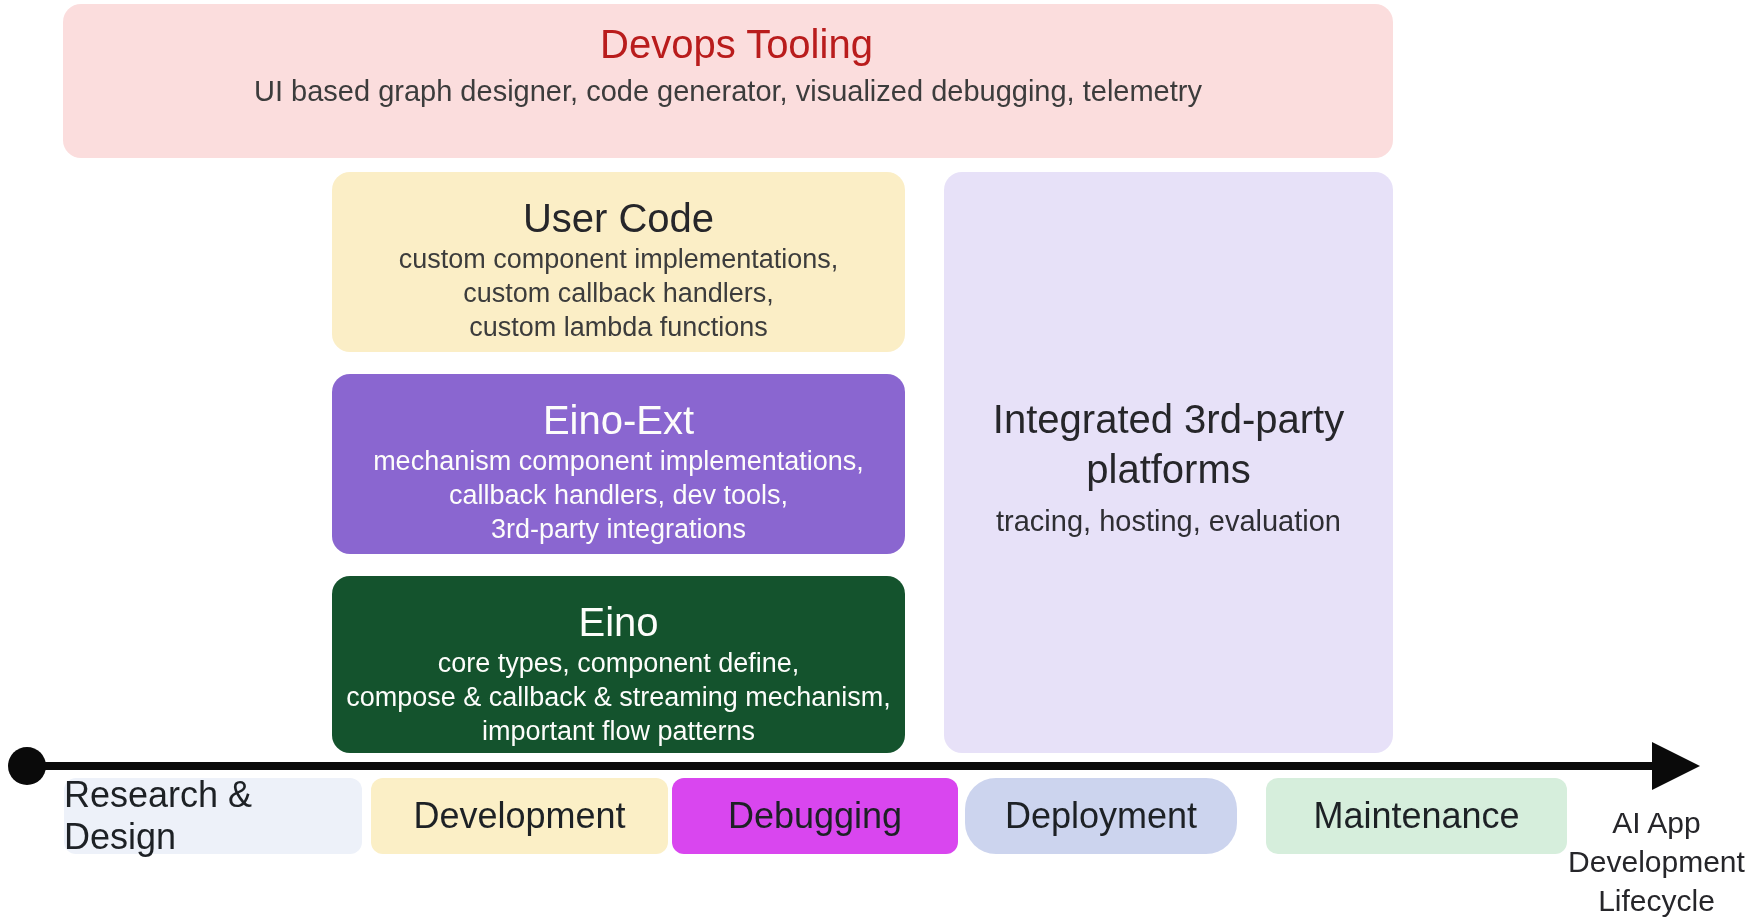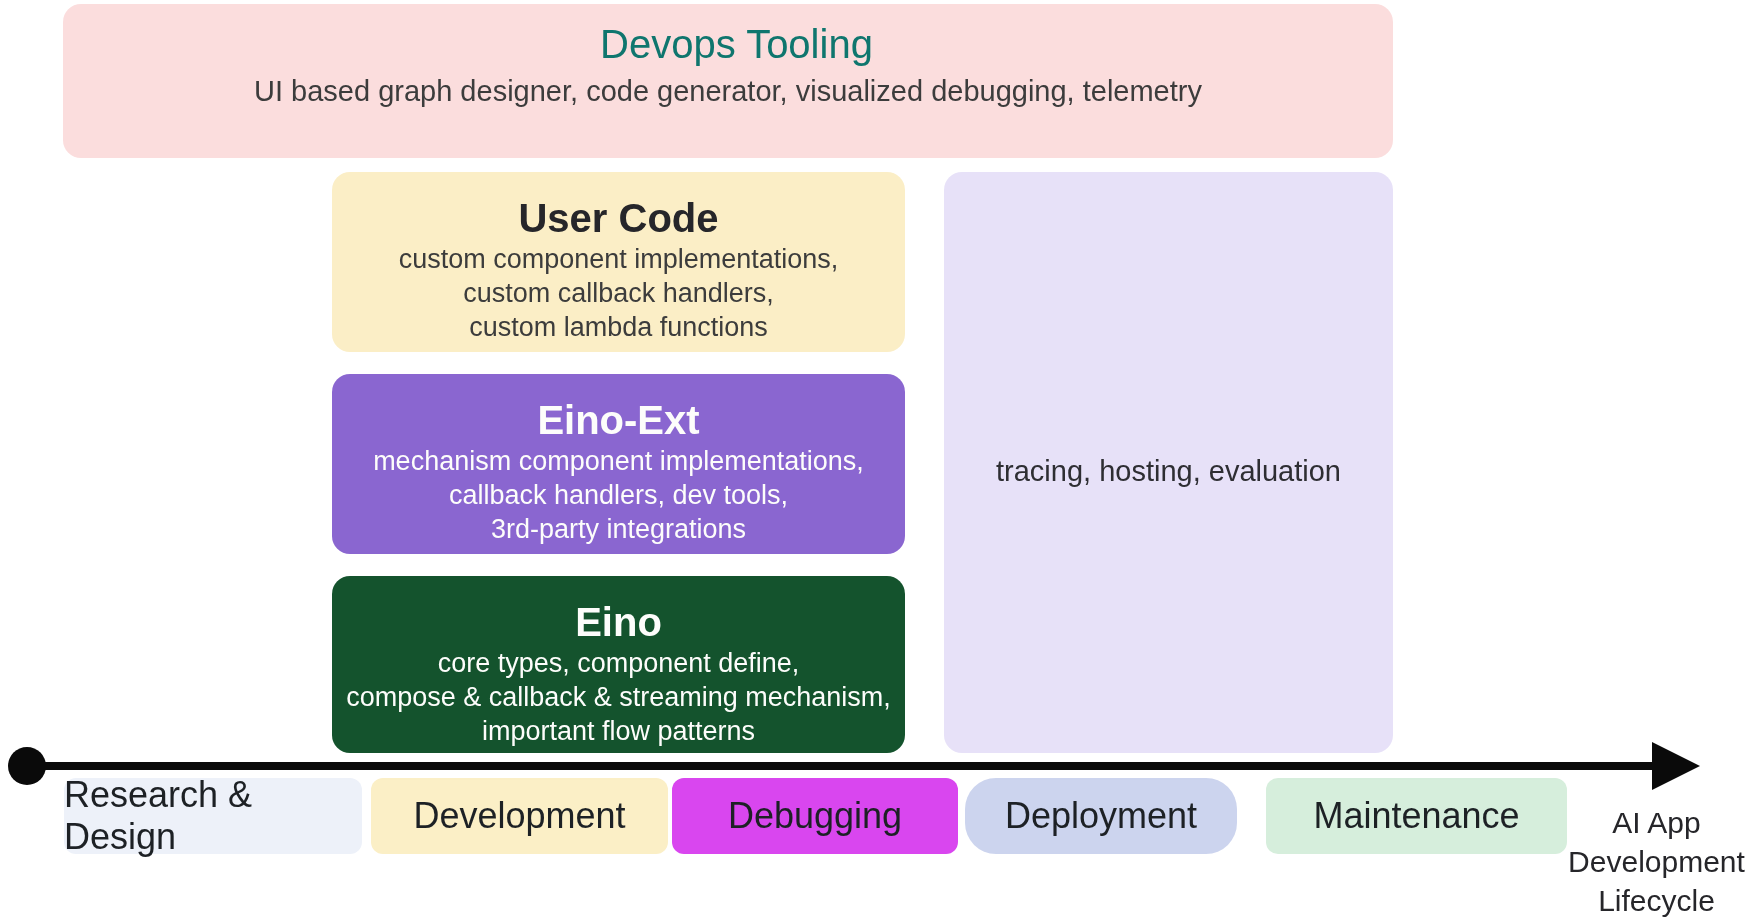--- a/index.html
+++ b/index.html
@@ -8,31 +8,31 @@
     width: 1760px;
     height: 920px;
     background: #ffffff;
     font-family: "Liberation Sans", sans-serif;
     overflow: hidden;
   }
   .box { position: absolute; box-sizing: border-box; border-radius: 18px; }
 
   
   .devops { left: 63px; top: 4px; width: 1330px; height: 154px; text-align: center; padding-top: 16px; }
-  .devops .t { font-size: 40px; line-height: 48px; font-weight: 400; color: #0f766e; margin: 0; padding-left: 17px; }
+  .devops .t { font-size: 40px; line-height: 48px; font-weight: 400; color: #b91c1c; margin: 0; padding-left: 17px; }
   .devops .s { font-size: 29px; line-height: 38px; color: #3c3c3c; margin: 4px 0 0 0; }
 
   
   .examples { left: 64px; top: 172px; width: 228px; height: 581px;
     display: flex; align-items: center; justify-content: center; text-align: center;
     color: #ffffff; font-size: 40px; line-height: 54px; padding: 0 10px; }
 
   
   .stack { left: 332px; width: 573px; text-align: center; padding: 22px 6px 0 6px; }
-  .stack .t { font-size: 40px; line-height: 48px; font-weight: 700; margin: 0; }
+  .stack .t { font-size: 40px; line-height: 48px; font-weight: 400; margin: 0; }
   .stack .l { font-size: 27px; line-height: 34px; margin: 0; }
   .s0 { top: 172px; height: 180px; }
   .s0 .t { color: #26262a; } .s0 .l { color: #3c3c3c; }
   .s1 { top: 374px; height: 180px; color: #fdfdfb; }
   .s2 { top: 576px; height: 177px; color: #fdfdfb; }
 
   
   .platforms { left: 944px; top: 172px; width: 449px; height: 581px;
     display: flex; flex-direction: column; align-items: center; justify-content: center;
     text-align: center; padding-top: 12px; }
@@ -86,20 +86,21 @@
   </section>
 
   <section class="box stack s2" style="background-color: #14532d;">
     <h2 class="t">Eino</h2>
     <p class="l">core types, component define,</p>
     <p class="l">compose &amp; callback &amp; streaming mechanism,</p>
     <p class="l">important flow patterns</p>
   </section>
 
   <section class="box platforms" style="background-color: rgb(231, 225, 248);">
+    <h2 class="t">Integrated 3rd-party platforms</h2>
     <p class="s">tracing, hosting, evaluation</p>
   </section>
 
   <div class="tl-dot" style="background-color: rgb(10, 10, 10);"></div>
   <div class="tl-line" style="background-color: rgb(10, 10, 10);"></div>
   <div class="tl-head"></div>
 
   <div class="stage st0" style="background-color: rgb(237, 241, 249);">
     <span>Research &amp; Design</span>
   </div>

